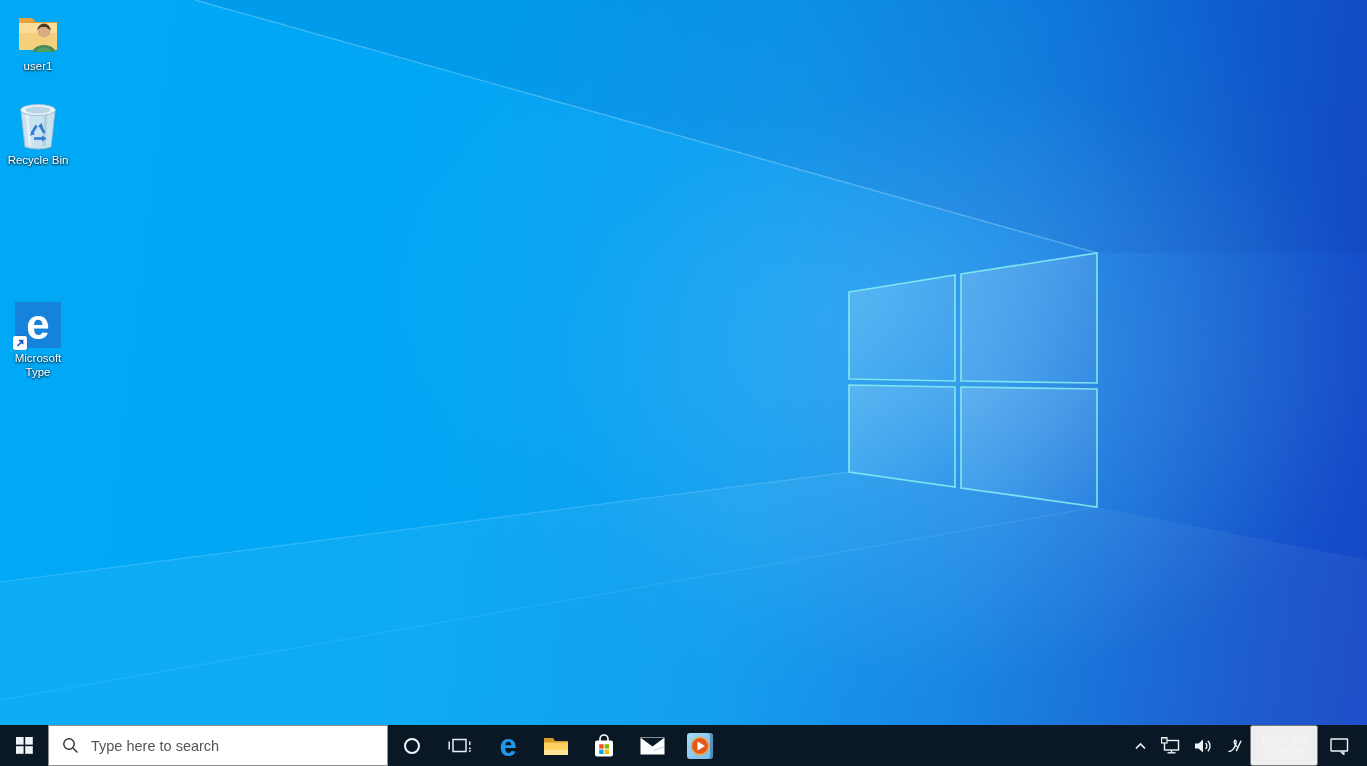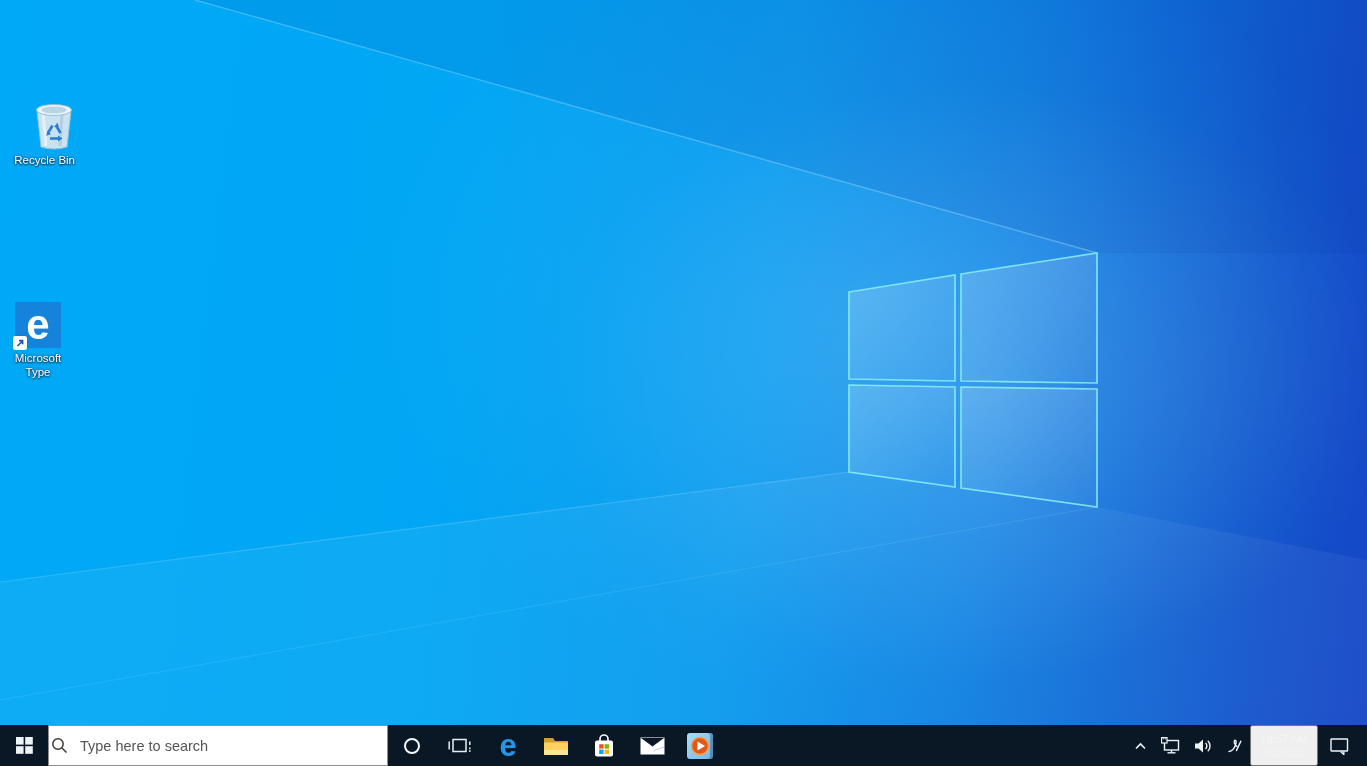--- a/index.html
+++ b/index.html
@@ -38,21 +38,21 @@
   .taskbar{
     position:absolute;left:0;top:725px;width:1367px;height:41px;background:#0a1826;
     display:flex;align-items:stretch;
   }
   .tb-btn{
     width:48px;display:flex;align-items:center;justify-content:center;flex:0 0 auto;
     background:transparent;border:none;padding:0;
   }
   .search-box{
     flex:0 0 340px;height:41px;box-sizing:border-box;background:#fff;
-    border:1.5px solid #8f8f8f;display:flex;align-items:center;padding-left:2px;
+    border:1.5px solid #8f8f8f;display:flex;align-items:center;padding-left:13px;
   }
   .search-box input{
     border:none;outline:none;flex:1;font-size:14.5px;color:#3c3c3c;
     font-family:"Liberation Sans",sans-serif;margin-left:10px;background:transparent;
   }
   .search-box input::placeholder{color:#555;opacity:1;}
   .tb-spacer{flex:1;}
   .tray{display:flex;align-items:center;flex:0 0 auto;padding-right:6px;}
   .tray-btn{
     height:41px;display:flex;align-items:center;justify-content:center;
@@ -93,22 +93,36 @@
     <ellipse cx="975" cy="380" rx="430" ry="300" fill="url(#glow)"></ellipse>
 
     <g stroke="#8af0f2" stroke-width="1.7" stroke-opacity="0.85" fill="url(#paneGrad)">
       <polygon points="849,292 955,275 955,381 849,379"></polygon>
       <polygon points="961,274 1097,253 1097,383 961,381"></polygon>
       <polygon points="849,385 955,387 955,487 849,472"></polygon>
       <polygon points="961,387 1097,389 1097,507 961,488"></polygon>
     </g>
   </svg>
 
-
-  <div class="icon-cell" style="top:100px;align-items:flex-end;">
+  <div class="icon-cell" style="top:6px;">
+    <div class="icon-art">
+      <svg width="48" height="46" viewBox="0 0 48 46">
+        <path d="M5,8 h13 l4,4 h21 v28 h-38 z" fill="#e2a33f"></path>
+        <rect x="5" y="13" width="38" height="27" rx="1" fill="#f4cf7c"></rect>
+        <rect x="5" y="13" width="38" height="10" fill="#f9dd96"></rect>
+        <circle cx="30" cy="21" r="6.5" fill="#d9ab84"></circle>
+        <path d="M23.5,20 a6.5,6.5 0 0 1 13,0 l-2,-1 -2.5,-2 -5,0 -2,1.5 z" fill="#4a3b28"></path>
+        <path d="M19,42 c0,-9 22,-9 22,0 z" fill="#55a066"></path>
+        <path d="M19,42 c0,-9 22,-9 22,0 l-4,0 c0,-6 -14,-6 -14,0 z" fill="#478a57"></path>
+      </svg>
+    </div>
+    <div class="icon-label">user1</div>
+  </div>
+
+  <div class="icon-cell" style="top:100px;">
     <div class="icon-art">
       <svg width="42" height="48" viewBox="0 0 42 48">
         <path d="M4,9 L8,45 Q21,49 34,45 L38,9 Z" fill="#c9e2f0"></path>
         <path d="M4,9 L8,45 Q21,49 34,45 L38,9 Z" fill="none" stroke="#9dbdd2" stroke-width="1"></path>
         <path d="M10,11 L13,44" stroke="#e9f5fb" stroke-width="3" opacity=".8"></path>
         <path d="M29,11 L27,44" stroke="#a9c6d8" stroke-width="3" opacity=".7"></path>
         <ellipse cx="21" cy="8" rx="17.5" ry="5.5" fill="#eaf5fb" stroke="#9dbdd2" stroke-width="1"></ellipse>
         <ellipse cx="21" cy="8" rx="12.5" ry="3.4" fill="#b9d4e4"></ellipse>
         <g stroke="#2e7dd1" stroke-width="2.6" fill="#2e7dd1">
           <path d="M15,31 L19.5,23.5" fill="none"></path>

